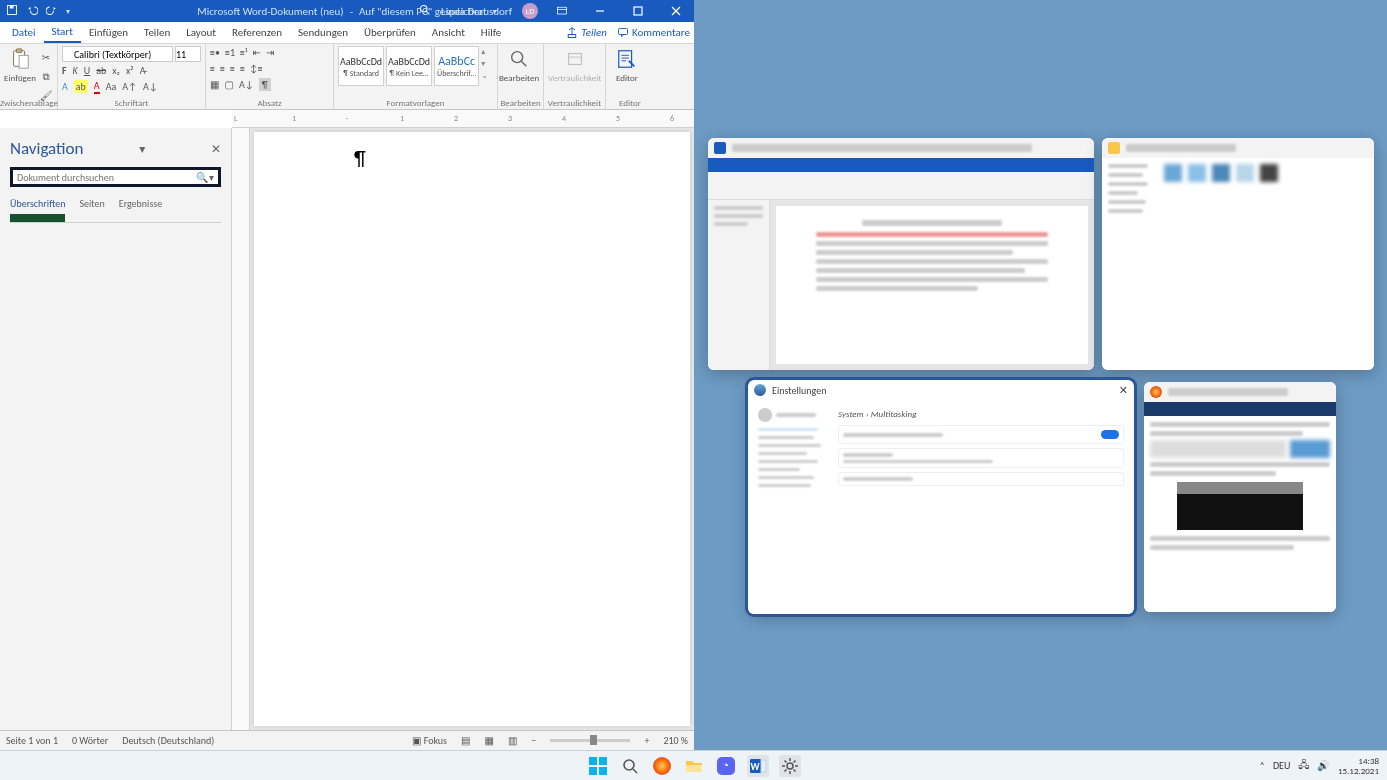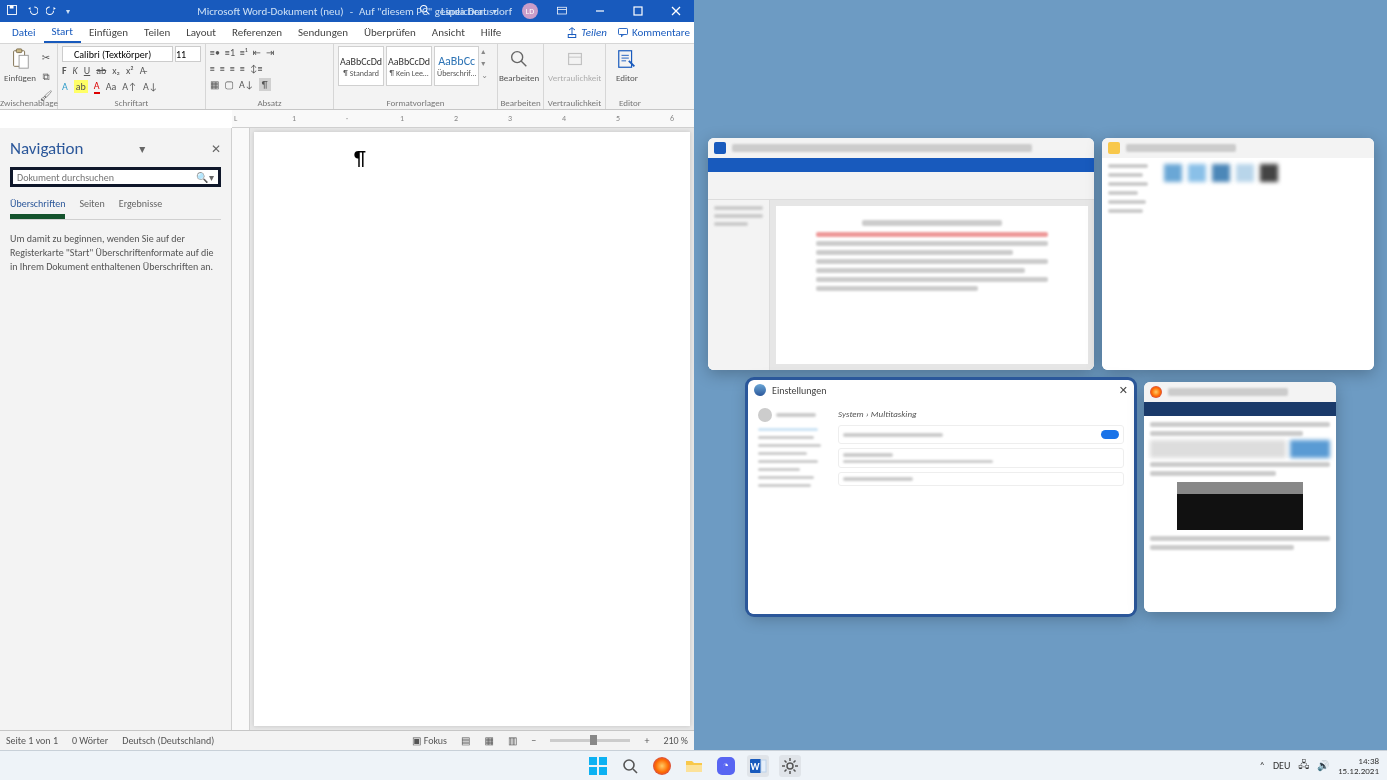--- a/index.html
+++ b/index.html
@@ -50,21 +50,21 @@
 
 .main { flex: 1; display: flex; overflow: hidden; background: #e6e6e6; }
 .nav-pane { width: 232px; background: #f3f3f3; border-right: 1px solid #d0d0d0; padding: 6px 10px; font-size: 11px; color: #444; }
 .nav-pane .nav-title { font-size: 17px; color: #2b579a; padding: 4px 0 8px 0; display: flex; align-items: center; justify-content: space-between; }
 .nav-pane .nav-title .close { margin-left: auto; font-size: 12px; color: #666; }
 .nav-pane .nav-title .drop { font-size: 12px; color: #666; margin-left: auto; margin-right: 10px;}
 .nav-search { width: 100%; border: 3px solid #0f172a; background: #fff; padding: 2px 4px; font-size: 10px; height: 20px; display: flex; align-items: center; }
 .nav-search input { border: none; flex: 1; outline: none; font-size: 10px; }
 .nav-tabs { display: flex; gap: 14px; margin-top: 10px; font-size: 10px; border-bottom: 1px solid #d0d0d0; }
 .nav-tabs .ntab { padding-bottom: 4px; color: #666; }
-.nav-tabs .ntab.active { color: #2b579a; border-bottom: 5px solid #14532d; }
+.nav-tabs .ntab.active { color: #2b579a; border-bottom: 8px solid #14532d; }
 .nav-body { margin-top: 12px; font-size: 10px; color: #555; line-height: 1.4; }
 .nav-body p { margin-bottom: 10px; }
 
 .doc-area { flex: 1; background: #e6e6e6; position: relative; overflow: hidden; }
 .vruler { position: absolute; left: 0; top: 0; width: 18px; bottom: 0; background: #f9f9f9; border-right: 1px solid #d0d0d0; }
 .page { position: absolute; left: 22px; top: 4px; right: 4px; bottom: 4px; background: #fff; box-shadow: 0 0 4px rgba(0,0,0,.15); }
 .page .para { position: absolute; left: 100px; top: 14px; font-size: 20px; font-family: "Calibri"; }
 
 
 .statusbar { height: 20px; background: #f3f3f3; border-top: 1px solid #c6c6c6; display: flex; align-items: center; font-size: 10px; color: #555; padding: 0 6px; gap: 14px; }
@@ -338,21 +338,20 @@
       <div class="nav-search">
         <input placeholder="Dokument durchsuchen" style="">
         <span style="font-size:10px;color:#666;">🔍▾</span>
       </div>
       <div class="nav-tabs">
         <span class="ntab active">Überschriften</span>
         <span class="ntab">Seiten</span>
         <span class="ntab">Ergebnisse</span>
       </div>
       <div class="nav-body">
-        <p>Um damit zu beginnen, wenden Sie auf der Registerkarte "Start" Überschriftenformate auf die in Ihrem Dokument enthaltenen Überschriften an.</p>
       </div>
     </div>
 
     <div class="doc-area">
       <div class="vruler"></div>
       <div class="page">
         <span class="para">¶</span>
       </div>
     </div>
   </div>

